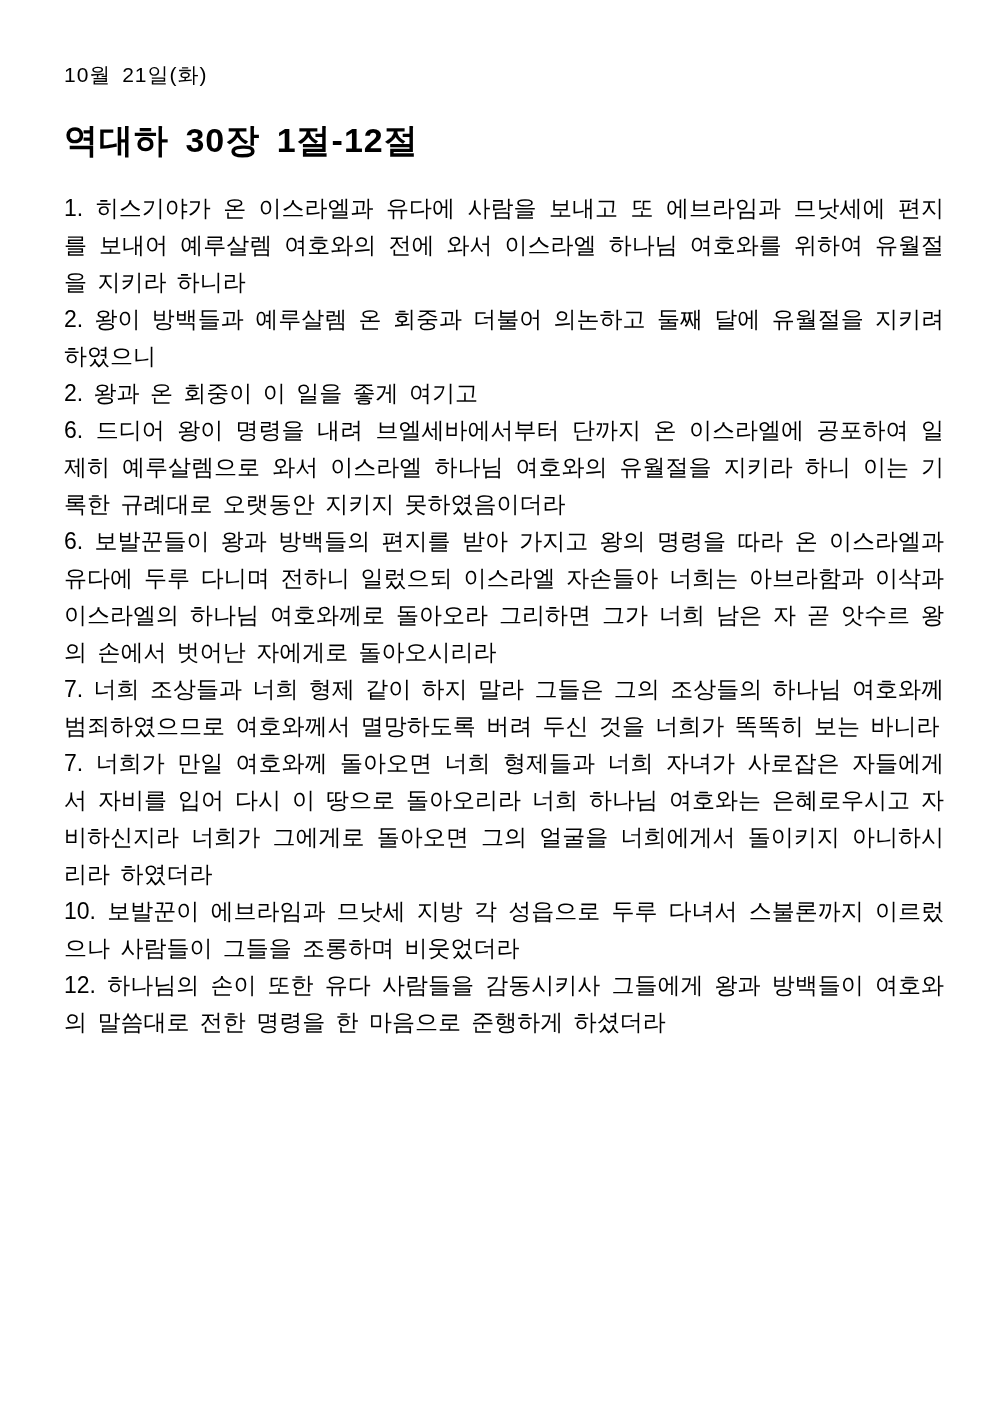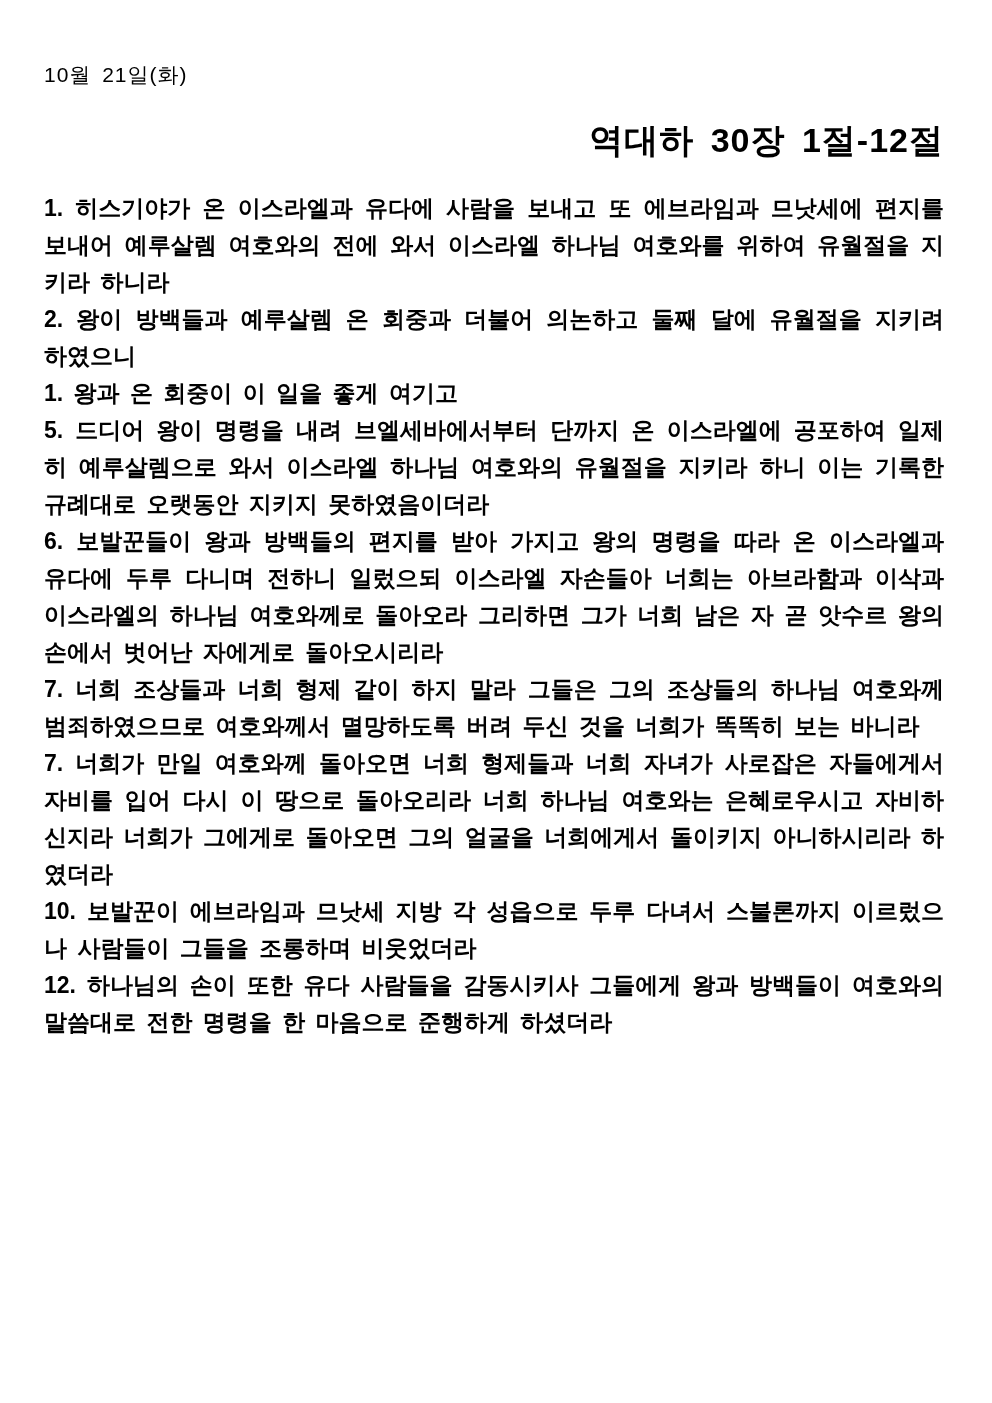--- a/index.html
+++ b/index.html
@@ -11,68 +11,67 @@
     width: 992px;
     height: 1403px;
     color: #000000;
     font-family: "Liberation Sans", "DejaVu Sans", sans-serif;
     overflow: hidden;
   }
   .page {
     box-sizing: border-box;
     width: 992px;
     height: 1403px;
-    padding: 62px 48px 0 44px;
+    padding: 62px 48px 0 64px;
     background: #ffffff;
   }
   .date {
     font-size: 21px;
     line-height: 26px;
     letter-spacing: 1px;
     word-spacing: 4px;
     text-align: left;
   }
   .title {
     margin-top: 32px;
     font-size: 34px;
     line-height: 40px;
     font-weight: bold;
-    text-align: right;
+    text-align: left;
     letter-spacing: 1px;
     word-spacing: 6px;
   }
   .verses {
     margin-top: 30px;
     font-size: 23px;
     line-height: 37px;
     text-align: justify;
     text-justify: inter-character;
     word-spacing: 4px;
   }
   .verse {
     margin: 0;
     padding: 0;
     
     word-break: break-all;
     line-break: anywhere;
-    font-weight: bold;
   }
 </style>
 </head>
 <body>
 
 <div class="page">
   <div class="date">10월 21일(화)</div>
 
   <h1 class="title">역대하 30장 1절-12절</h1>
 
   <div class="verses">
     <p class="verse">1. 히스기야가 온 이스라엘과 유다에 사람을 보내고 또 에브라임과 므낫세에 편지를 보내어 예루살렘 여호와의 전에 와서 이스라엘 하나님 여호와를 위하여 유월절을 지키라 하니라</p>
     <p class="verse">2. 왕이 방백들과 예루살렘 온 회중과 더불어 의논하고 둘째 달에 유월절을 지키려 하였으니</p>
-    <p class="verse">1. 왕과 온 회중이 이 일을 좋게 여기고</p>
-    <p class="verse">5. 드디어 왕이 명령을 내려 브엘세바에서부터 단까지 온 이스라엘에 공포하여 일제히 예루살렘으로 와서 이스라엘 하나님 여호와의 유월절을 지키라 하니 이는 기록한 규례대로 오랫동안 지키지 못하였음이더라</p>
+    <p class="verse">2. 왕과 온 회중이 이 일을 좋게 여기고</p>
+    <p class="verse">6. 드디어 왕이 명령을 내려 브엘세바에서부터 단까지 온 이스라엘에 공포하여 일제히 예루살렘으로 와서 이스라엘 하나님 여호와의 유월절을 지키라 하니 이는 기록한 규례대로 오랫동안 지키지 못하였음이더라</p>
     <p class="verse">6. 보발꾼들이 왕과 방백들의 편지를 받아 가지고 왕의 명령을 따라 온 이스라엘과 유다에 두루 다니며 전하니 일렀으되 이스라엘 자손들아 너희는 아브라함과 이삭과 이스라엘의 하나님 여호와께로 돌아오라 그리하면 그가 너희 남은 자 곧 앗수르 왕의 손에서 벗어난 자에게로 돌아오시리라</p>
     <p class="verse">7. 너희 조상들과 너희 형제 같이 하지 말라 그들은 그의 조상들의 하나님 여호와께 범죄하였으므로 여호와께서 멸망하도록 버려 두신 것을 너희가 똑똑히 보는 바니라</p>
     <p class="verse">7. 너희가 만일 여호와께 돌아오면 너희 형제들과 너희 자녀가 사로잡은 자들에게서 자비를 입어 다시 이 땅으로 돌아오리라 너희 하나님 여호와는 은혜로우시고 자비하신지라 너희가 그에게로 돌아오면 그의 얼굴을 너희에게서 돌이키지 아니하시리라 하였더라</p>
     <p class="verse">10. 보발꾼이 에브라임과 므낫세 지방 각 성읍으로 두루 다녀서 스불론까지 이르렀으나 사람들이 그들을 조롱하며 비웃었더라</p>
     <p class="verse">12. 하나님의 손이 또한 유다 사람들을 감동시키사 그들에게 왕과 방백들이 여호와의 말씀대로 전한 명령을 한 마음으로 준행하게 하셨더라</p>
   </div>
 </div>
 
 </body></html>

